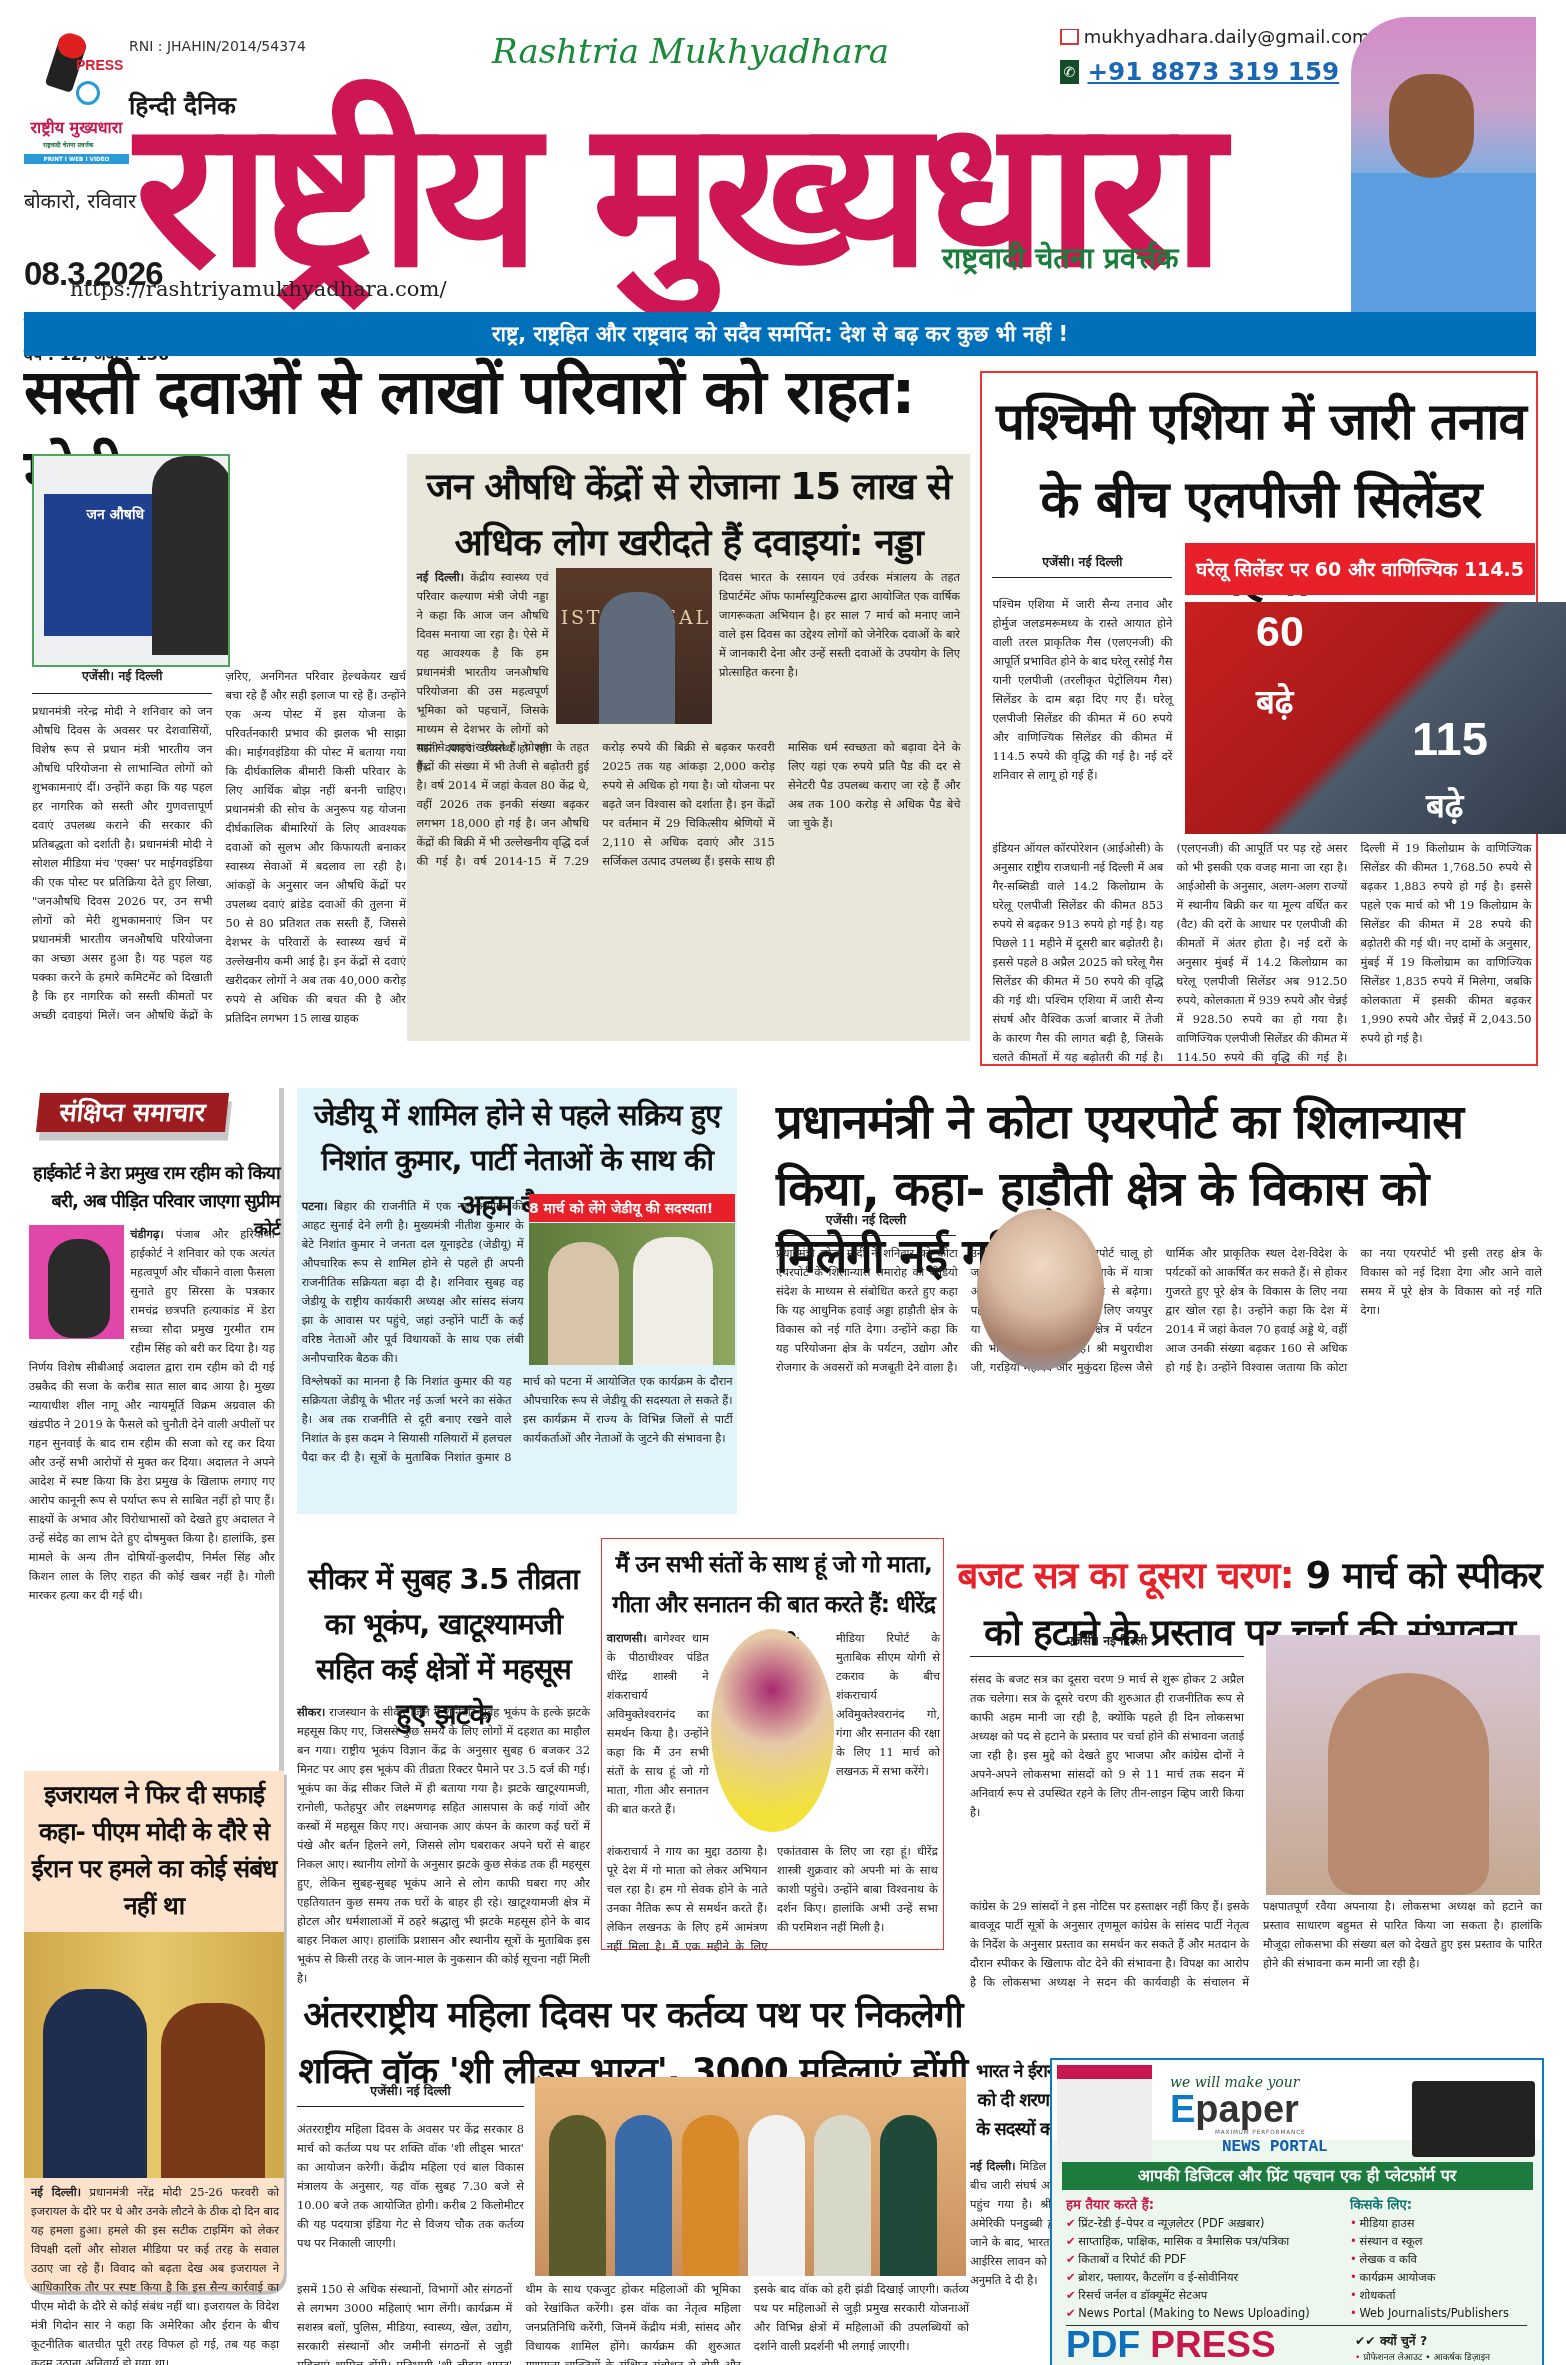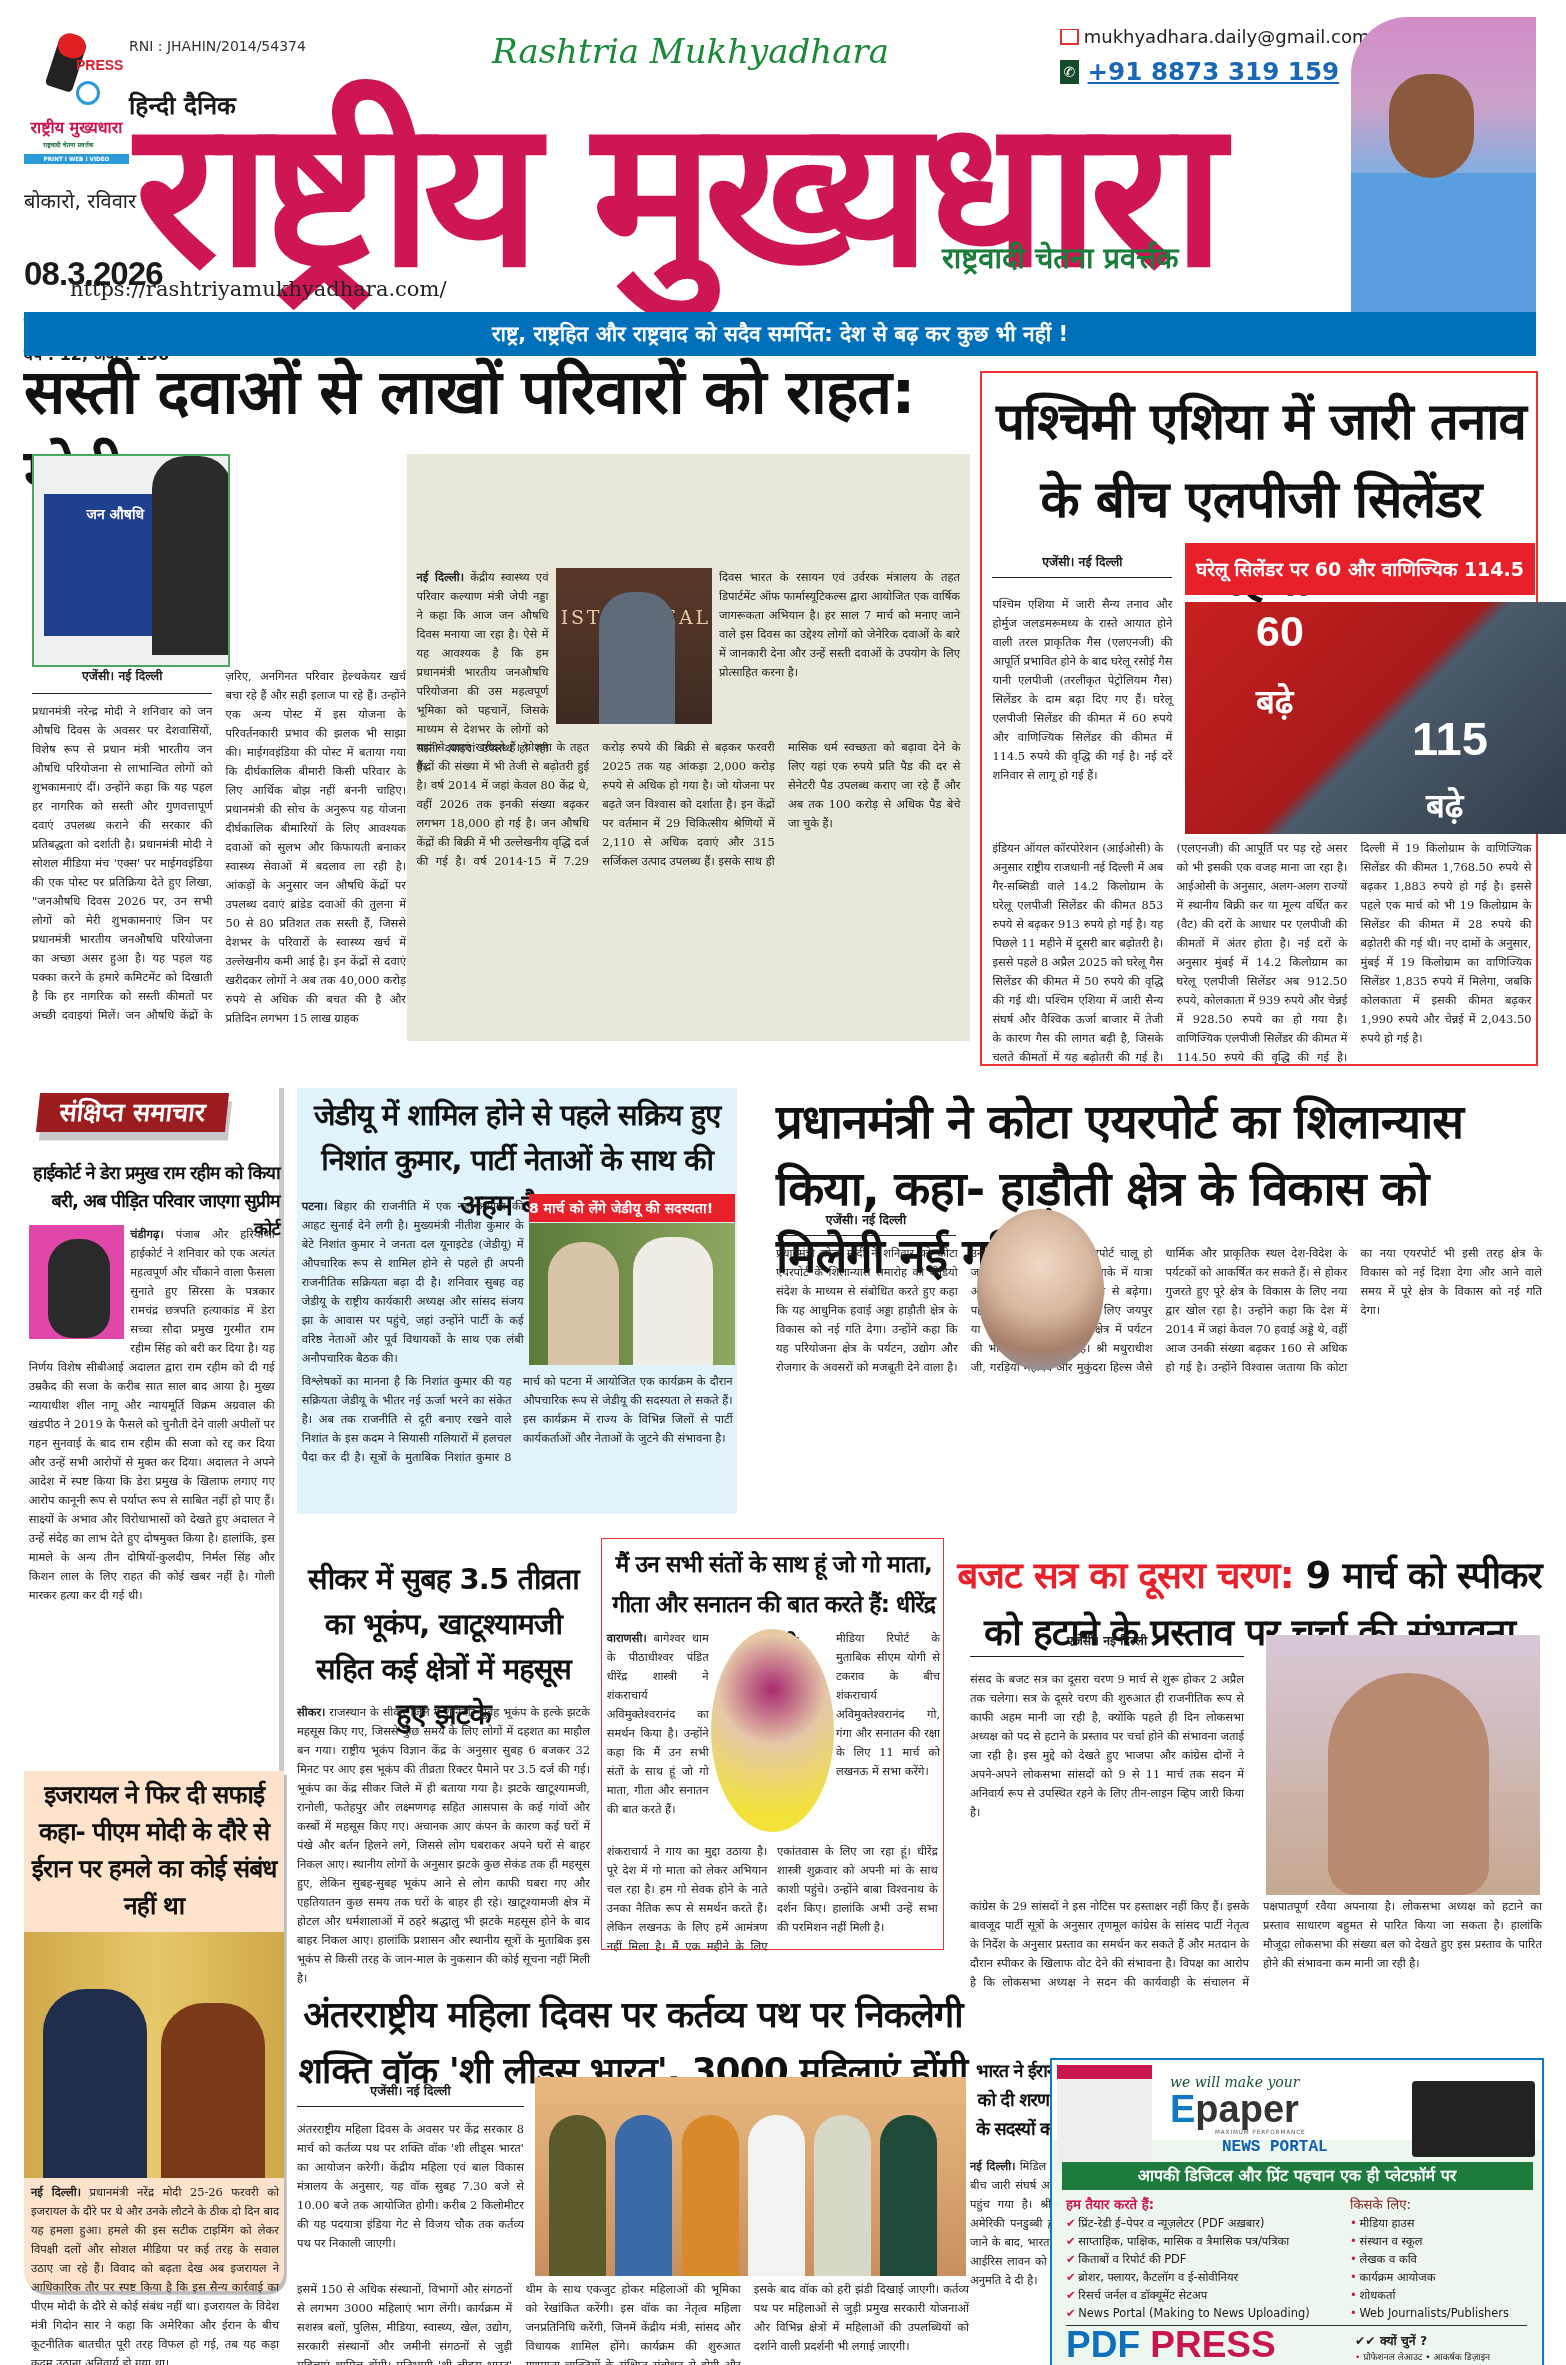--- a/index.html
+++ b/index.html
@@ -123,21 +123,21 @@
 #ad-top{position:absolute;left:0;top:0;width:490px;height:80px;background:#fff}
 #ad-epaper-thumb{position:absolute;left:4.7px;top:4.7px;width:95px;height:109px;background:linear-gradient(180deg,#c8174e 0,#c8174e 14px,#eee 14px)}
 #ad-wewill{position:absolute;left:118px;top:14px;color:#14532d;font-style:italic;font-size:14px;font-family:"DejaVu Serif",serif}
 #ad-epaper{position:absolute;left:118px;top:28px;color:#333;font-size:38px;font-weight:bold;font-family:"Liberation Sans",sans-serif}
 #ad-epaper .e{color:#0f79c2}
 #ad-maxperf{position:absolute;left:163px;top:69px;font-size:5.7px;color:#555;letter-spacing:0.9px}
 #ad-portal{position:absolute;left:170px;top:78px;font-size:16px;color:#0f5fb0;font-weight:bold;font-family:Liberation Mono, monospace}
 #ad-devices{position:absolute;left:360px;top:21px;width:123px;height:76px;background:#222;border-radius:3.8px}
 #ad-green{position:absolute;left:9.5px;top:102px;width:471px;height:28px;background:#1d7b3e;color:#fff;font-size:16px;font-weight:bold;text-align:center;line-height:28px}
 #ad-left-title{position:absolute;left:14px;top:135px;color:#c8174e;font-weight:bold;font-size:13.2px}
-#ad-right-title{position:absolute;left:298px;top:135px;color:#7f1d1d;font-weight:normal;font-size:13.2px}
+#ad-right-title{position:absolute;left:298px;top:135px;color:#0f766e;font-weight:bold;font-size:13.2px}
 #ad-left-list{position:absolute;left:14px;top:154px;font-size:11.4px;line-height:18px}
 #ad-left-list .ck{color:#c8174e;margin-right:2.8px}
 #ad-right-list{position:absolute;left:298px;top:154px;font-size:11.4px;line-height:18px}
 #ad-right-list .dot{color:#c8174e;margin-right:2.8px}
 #ad-divider{position:absolute;left:14px;top:265px;width:461px;height:0.9px;background:#333}
 #ad-pdfpress{position:absolute;left:14px;top:267px;font-family:"Liberation Sans",sans-serif;font-weight:bold;font-size:37px;line-height:35px;color:#0f6fb8}
 #ad-pdfpress .r{color:#c8174e}
 #ad-why-title{position:absolute;left:303px;top:272px;font-size:12.3px;font-weight:bold}
 #ad-why-list{position:absolute;left:303px;top:290px;font-size:9px;line-height:15px}
 #ad-why-list .dot{color:#c8174e}
@@ -183,20 +183,21 @@
       <span>जन औषधि</span>
     </div>
   <div class="pm"></div>
 </div>
 <div id="lead-body" class="abs col-text">
   <div class="byline">एजेंसी। नई दिल्ली</div>
   <span>प्रधानमंत्री नरेन्द्र मोदी ने शनिवार को जन औषधि दिवस के अवसर पर देशवासियों, विशेष रूप से प्रधान मंत्री भारतीय जन औषधि परियोजना से लाभान्वित लोगों को शुभकामनाएं दीं। उन्होंने कहा कि यह पहल हर नागरिक को सस्ती और गुणवत्तापूर्ण दवाएं उपलब्ध कराने की सरकार की प्रतिबद्धता को दर्शाती है। प्रधानमंत्री मोदी ने सोशल मीडिया मंच 'एक्स' पर माईगवइंडिया की एक पोस्ट पर प्रतिक्रिया देते हुए लिखा, "जनऔषधि दिवस 2026 पर, उन सभी लोगों को मेरी शुभकामनाएं जिन पर प्रधानमंत्री भारतीय जनऔषधि परियोजना का अच्छा असर हुआ है। यह पहल यह पक्का करने के हमारे कमिटमेंट को दिखाती है कि हर नागरिक को सस्ती कीमतों पर अच्छी दवाइयां मिलें। जन औषधि केंद्रों के ज़रिए, अनगिनत परिवार हेल्थकेयर खर्च बचा रहे हैं और सही इलाज पा रहे हैं। उन्होंने एक अन्य पोस्ट में इस योजना के परिवर्तनकारी प्रभाव की झलक भी साझा की। माईगवइंडिया की पोस्ट में बताया गया कि दीर्घकालिक बीमारी किसी परिवार के लिए आर्थिक बोझ नहीं बननी चाहिए। प्रधानमंत्री की सोच के अनुरूप यह योजना दीर्घकालिक बीमारियों के लिए आवश्यक दवाओं को सुलभ और किफायती बनाकर स्वास्थ्य सेवाओं में बदलाव ला रही है। आंकड़ों के अनुसार जन औषधि केंद्रों पर उपलब्ध दवाएं ब्रांडेड दवाओं की तुलना में 50 से 80 प्रतिशत तक सस्ती हैं, जिससे देशभर के परिवारों के स्वास्थ्य खर्च में उल्लेखनीय कमी आई है। इन केंद्रों से दवाएं खरीदकर लोगों ने अब तक 40,000 करोड़ रुपये से अधिक की बचत की है और प्रतिदिन लगभग 15 लाख ग्राहक</span>
 </div>
 
 <div id="sub-box" class="abs">
+  <div id="sub-hl" class="hl">जन औषधि केंद्रों से रोजाना 15 लाख से अधिक लोग खरीदते हैं दवाइयां: नड्डा</div>
   <div id="sub-body-left" class="col-text"><b>नई दिल्ली।</b> <span>केंद्रीय स्वास्थ्य एवं परिवार कल्याण मंत्री जेपी नड्डा ने कहा कि आज जन औषधि दिवस मनाया जा रहा है। ऐसे में यह आवश्यक है कि हम प्रधानमंत्री भारतीय जनऔषधि परियोजना की उस महत्वपूर्ण भूमिका को पहचानें, जिसके माध्यम से देशभर के लोगों को सस्ती दवाइयां उपलब्ध हो रही हैं।</span></div>
   <div id="sub-photo">
       <div class="t">ISTRY HEAL</div>
       <div class="p"></div>
     </div>
   <div id="sub-body-right" class="col-text">दिवस भारत के रसायन एवं उर्वरक मंत्रालय के तहत डिपार्टमेंट ऑफ फार्मास्यूटिकल्स द्वारा आयोजित एक वार्षिक जागरूकता अभियान है। हर साल 7 मार्च को मनाए जाने वाले इस दिवस का उद्देश्य लोगों को जेनेरिक दवाओं के बारे में जानकारी देना और उन्हें सस्ती दवाओं के उपयोग के लिए प्रोत्साहित करना है।</div>
   <div id="sub-body-bottom" class="col-text">यहां से दवाएं खरीदते हैं। योजना के तहत केंद्रों की संख्या में भी तेजी से बढ़ोतरी हुई है। वर्ष 2014 में जहां केवल 80 केंद्र थे, वहीं 2026 तक इनकी संख्या बढ़कर लगभग 18,000 हो गई है। जन औषधि केंद्रों की बिक्री में भी उल्लेखनीय वृद्धि दर्ज की गई है। वर्ष 2014-15 में 7.29 करोड़ रुपये की बिक्री से बढ़कर फरवरी 2025 तक यह आंकड़ा 2,000 करोड़ रुपये से अधिक हो गया है। जो योजना पर बढ़ते जन विश्वास को दर्शाता है। इन केंद्रों पर वर्तमान में 29 चिकित्सीय श्रेणियों में 2,110 से अधिक दवाएं और 315 सर्जिकल उत्पाद उपलब्ध हैं। इसके साथ ही मासिक धर्म स्वच्छता को बढ़ावा देने के लिए यहां एक रुपये प्रति पैड की दर से सेनेटरी पैड उपलब्ध कराए जा रहे हैं और अब तक 100 करोड़ से अधिक पैड बेचे जा चुके हैं।</div>
 </div>
 
 <div id="lpg-box" class="abs">

